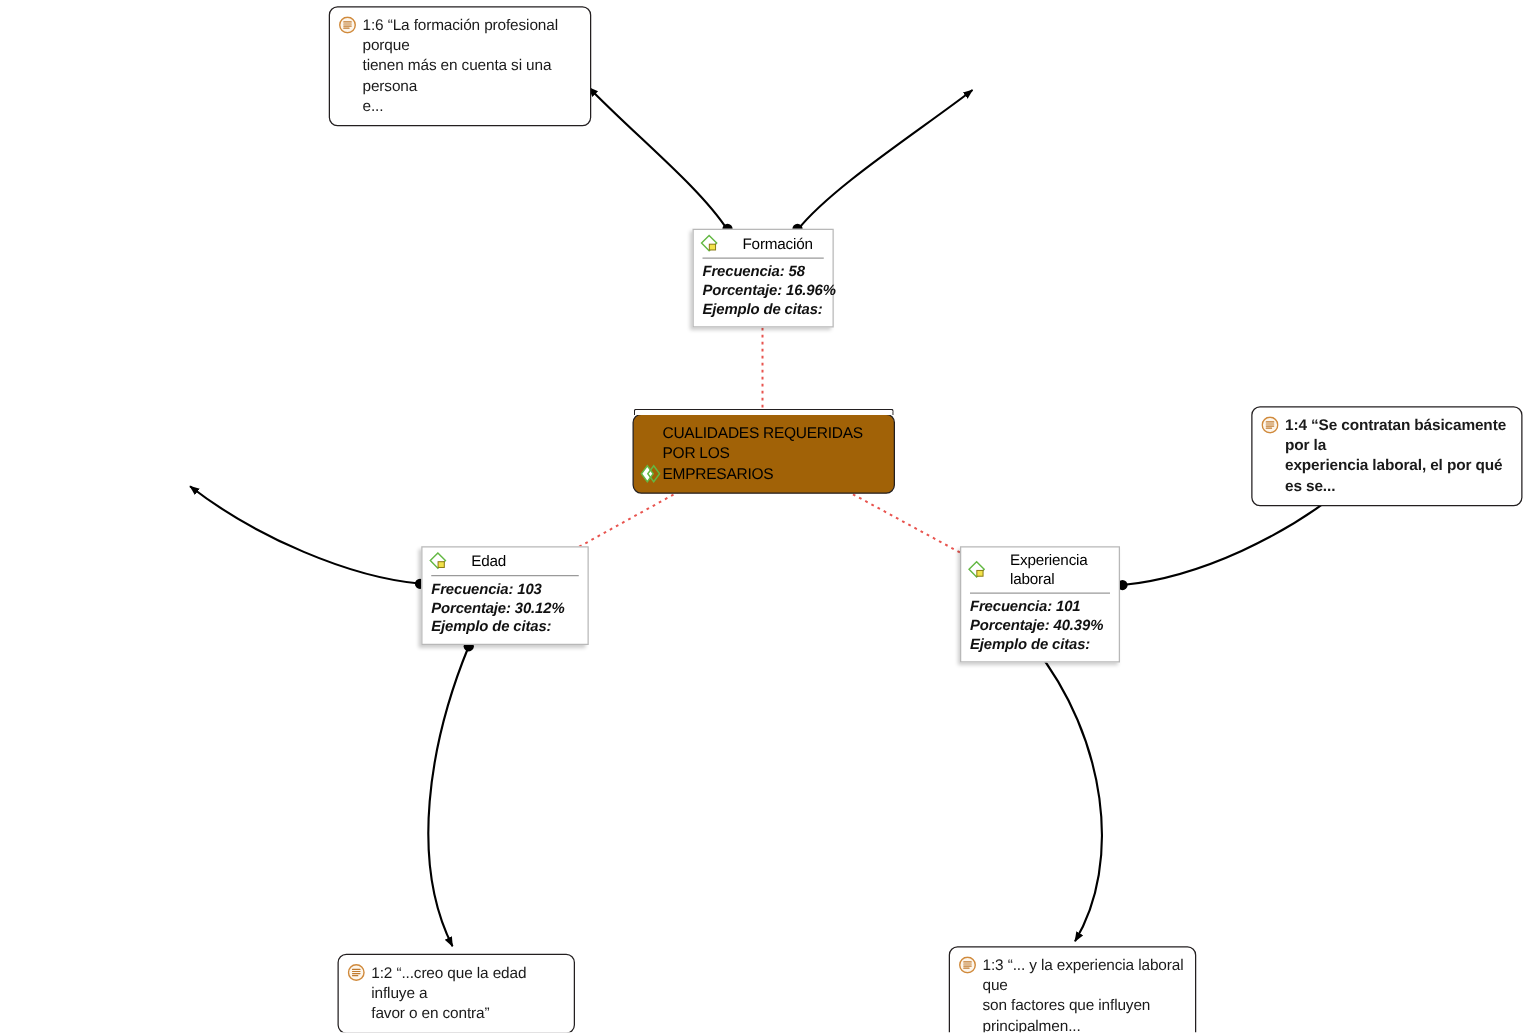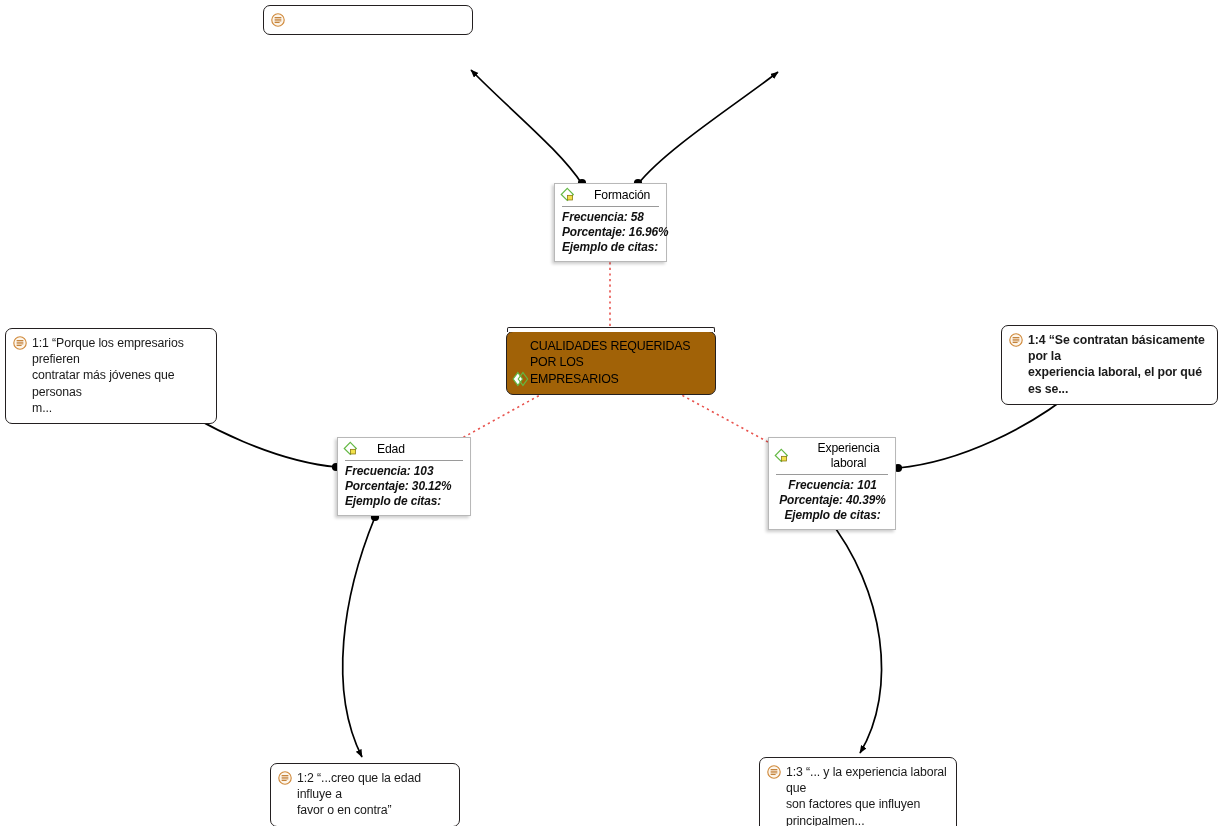--- a/index.html
+++ b/index.html
@@ -187,37 +187,26 @@
   <div class="quote-box" style="left:263px; top:5px; width:210px;">
     <svg class="doc-icon" viewBox="0 0 16 16">
       <circle cx="8" cy="8" r="7.1" fill="#fdf6ec" stroke="#d08a3c" stroke-width="1.3"></circle>
       <g stroke="#c07a2e" stroke-width="1.1" stroke-linecap="round">
         <line x1="4.6" y1="5.2" x2="11.4" y2="5.2"></line>
         <line x1="4.6" y1="7.1" x2="11.4" y2="7.1"></line>
         <line x1="4.6" y1="9.0" x2="11.4" y2="9.0"></line>
         <line x1="4.6" y1="10.9" x2="9.4" y2="10.9"></line>
       </g>
     </svg>
-  </div>
-
-
-  <div class="quote-box" style="left:5px; top:328px; width:212px;">
-    <svg class="doc-icon" viewBox="0 0 16 16">
-      <circle cx="8" cy="8" r="7.1" fill="#fdf6ec" stroke="#d08a3c" stroke-width="1.3"></circle>
-      <g stroke="#c07a2e" stroke-width="1.1" stroke-linecap="round">
-        <line x1="4.6" y1="5.2" x2="11.4" y2="5.2"></line>
-        <line x1="4.6" y1="7.1" x2="11.4" y2="7.1"></line>
-        <line x1="4.6" y1="9.0" x2="11.4" y2="9.0"></line>
-        <line x1="4.6" y1="10.9" x2="9.4" y2="10.9"></line>
-      </g>
-    </svg>
-    <div class="quote-text">1:1 “Porque los empresarios prefieren
-contratar más jóvenes que personas
-m...</div>
-  </div>
+    <div class="quote-text">1:6 “La formación profesional porque
+tienen más en cuenta si una persona
+e...</div>
+  </div>
+
+
 
   <div class="quote-box" style="left:1001px; top:325px; width:217px;font-weight:bold;">
     <svg class="doc-icon" viewBox="0 0 16 16">
       <circle cx="8" cy="8" r="7.1" fill="#fdf6ec" stroke="#d08a3c" stroke-width="1.3"></circle>
       <g stroke="#c07a2e" stroke-width="1.1" stroke-linecap="round">
         <line x1="4.6" y1="5.2" x2="11.4" y2="5.2"></line>
         <line x1="4.6" y1="7.1" x2="11.4" y2="7.1"></line>
         <line x1="4.6" y1="9.0" x2="11.4" y2="9.0"></line>
         <line x1="4.6" y1="10.9" x2="9.4" y2="10.9"></line>
       </g>
@@ -289,21 +278,21 @@
       <span class="code-title">Edad</span>
     </div>
     <div class="code-rule"></div>
     <div class="code-body">
       <div>Frecuencia: 103</div>
       <div>Porcentaje: 30.12%</div>
       <div>Ejemplo de citas:</div>
     </div>
   </div>
 
-  <div class="code-node" style="left:768px; top:437px; width:128px;text-align:center;">
+  <div class="code-node" style="left:768px; top:437px; width:128px;">
     <div class="code-head">
       <svg class="diamond-icon" viewBox="0 0 18 18">
         <path d="M8.2 1.6 L15 8.4 L8.2 15.2 L1.4 8.4 Z" fill="#ffffff" stroke="#63b843" stroke-width="1.3"></path>
         <rect x="8.4" y="9.4" width="5.6" height="5.2" fill="#f2e24a" stroke="#8a7a15" stroke-width="0.9"></rect>
       </svg>
       <span class="code-title">Experiencia laboral</span>
     </div>
     <div class="code-rule"></div>
     <div class="code-body">
       <div>Frecuencia: 101</div>

